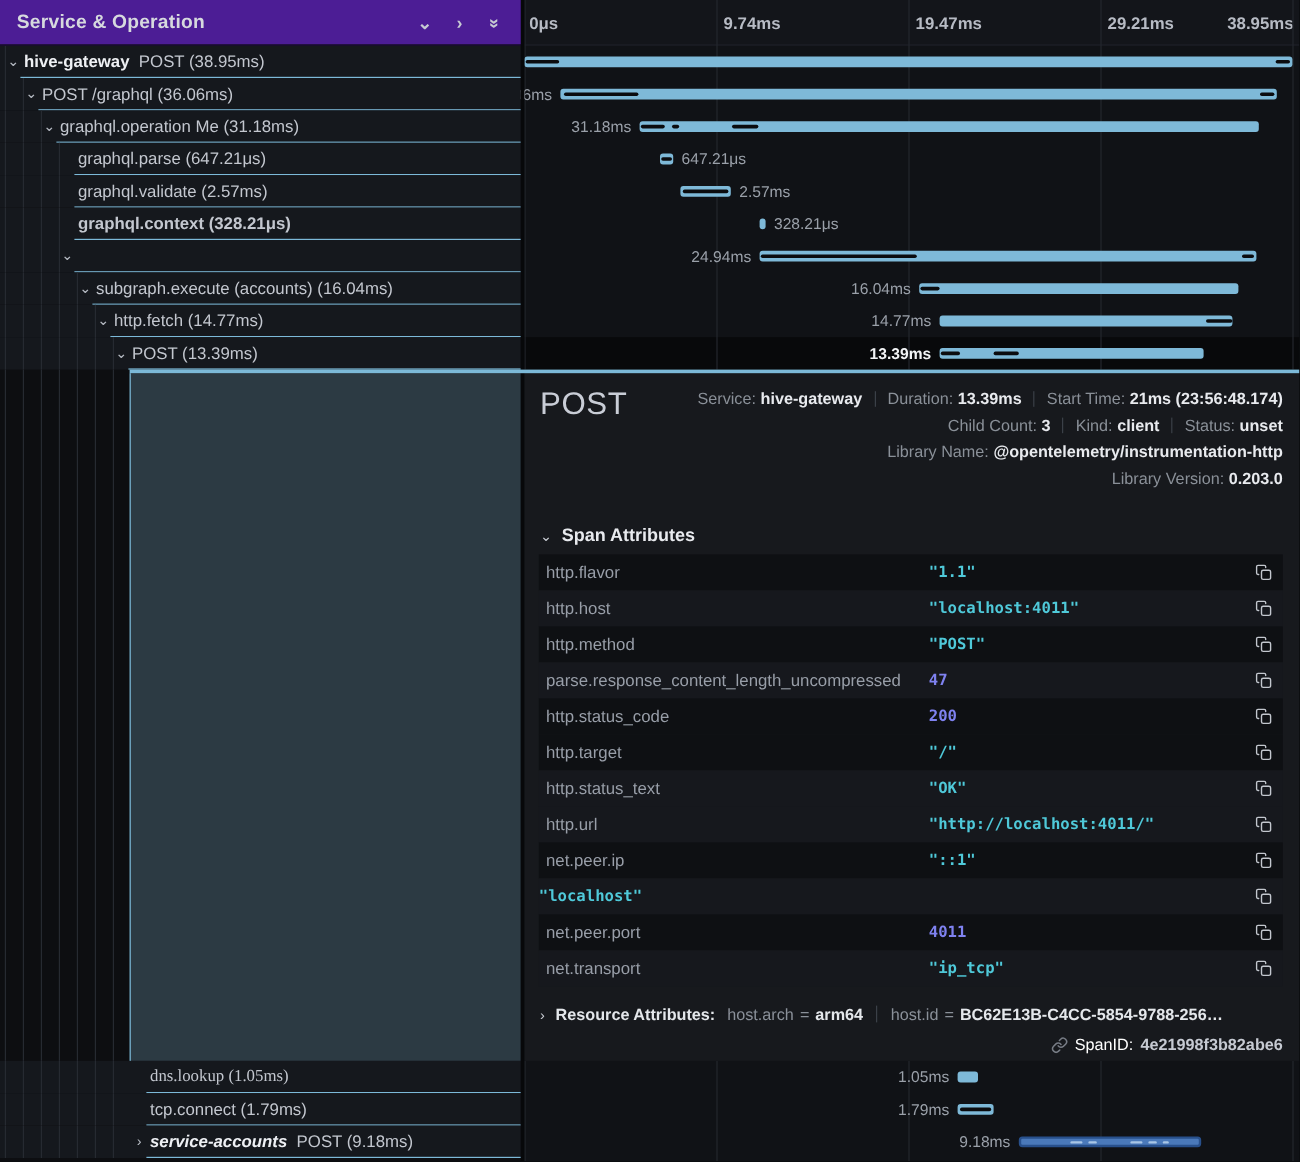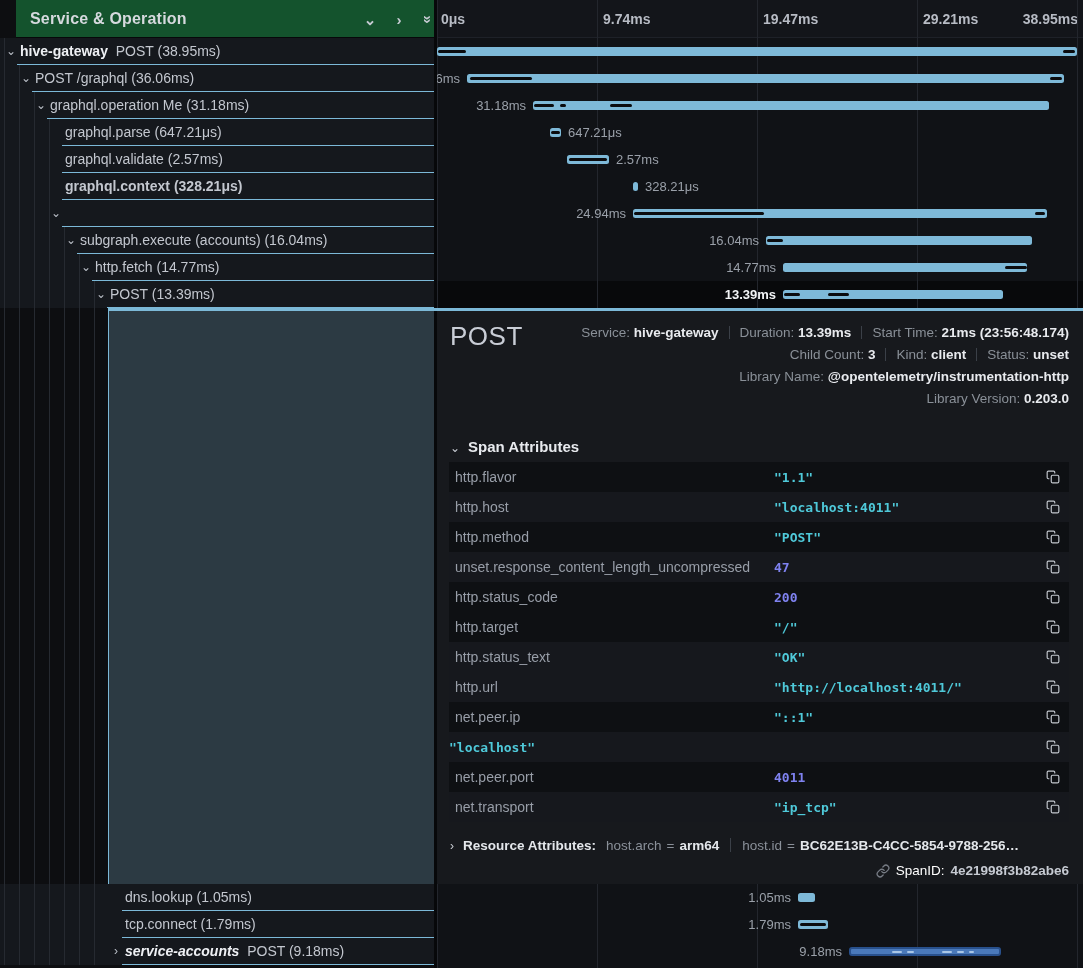--- a/index.html
+++ b/index.html
@@ -1,21 +1,21 @@
 <!DOCTYPE html>
 <html><head>
 <meta charset="utf-8">
 <style>
   html,body{margin:0;padding:0;background:#0d0e11;}
   .app{position:relative;width:1083px;height:968px;overflow:hidden;
        font-family:"Liberation Sans",sans-serif;background:#0d0e11;}
 
   
   .left-panel{position:absolute;left:0;top:0;width:434px;height:968px;background:#0d0e11;}
-  .left-header{position:absolute;left:16px;top:0;width:480px;height:38px;background:#14532d;
+  .left-header{position:absolute;left:0;top:0;width:480px;height:38px;background:#4c1d95;
                border-bottom:1px solid #07080a;box-sizing:border-box;}
   .left-title{position:absolute;left:14px;top:0;line-height:38px;font-size:16px;font-weight:700;
               color:#d6d9de;letter-spacing:.2px;white-space:nowrap;}
   .hdr-icons{position:absolute;right:32px;top:0;height:38px;display:flex;align-items:center;gap:15px;}
   .hdr-icon{color:#c7cbd3;font-size:15px;font-weight:700;cursor:pointer;line-height:1;
             display:inline-block;width:14px;text-align:center;}
   .hdr-icon.rot{transform:rotate(90deg);}
   .grip{position:absolute;right:6px;bottom:3px;width:10px;height:10px;}
   .grip i{position:absolute;top:0;width:1.5px;height:9px;background:#9aa0a8;}
   .grip i:first-child{left:2px}.grip i:last-child{left:6px}
@@ -169,21 +169,21 @@
           <i class="guide" style="left: 19px;"></i>
           <i class="guide" style="left: 34px;"></i>
           <i class="guide" style="left: 49px;"></i>
           <i class="guide" style="left: 64px;"></i>
           <i class="guide" style="left: 79px;"></i>
           <i class="guide" style="left: 94px;"></i>
           <span class="chev" style="left: 94px;">⌄</span>
           <span class="txt" style="left: 110px;">POST (13.39ms)</span>
           <div class="uline" style="left: 107px;"></div>
         </div>
-        <div class="lrow" style="top: 884px;">
+        <div class="lrow" style="top: 884px; font-family: Liberation Serif, serif;">
           <i class="guide" style="left: 4px;"></i>
           <i class="guide" style="left: 19px;"></i>
           <i class="guide" style="left: 34px;"></i>
           <i class="guide" style="left: 49px;"></i>
           <i class="guide" style="left: 64px;"></i>
           <i class="guide" style="left: 79px;"></i>
           <i class="guide" style="left: 94px;"></i>
           <span class="txt" style="left: 125px;">dns.lookup (1.05ms)</span>
           <div class="uline" style="left: 122px;"></div>
         </div>
@@ -348,21 +348,21 @@
             <div class="attr-key">http.method</div>
             <div class="attr-val string">"POST"</div>
             <div class="copy-btn">
               <svg width="14" height="14" viewBox="0 0 24 24" fill="none" stroke="#c3c7ce" stroke-width="2" stroke-linecap="round" stroke-linejoin="round">
                 <rect x="9" y="9" width="13" height="13" rx="2.5"></rect>
                 <path d="M5 15H4a2 2 0 0 1-2-2V4a2 2 0 0 1 2-2h9a2 2 0 0 1 2 2v1"></path>
               </svg>
             </div>
           </div>
           <div class="attr-row even">
-            <div class="attr-key">unset.response_content_length_uncompressed</div>
+            <div class="attr-key">parse.response_content_length_uncompressed</div>
             <div class="attr-val number">47</div>
             <div class="copy-btn">
               <svg width="14" height="14" viewBox="0 0 24 24" fill="none" stroke="#c3c7ce" stroke-width="2" stroke-linecap="round" stroke-linejoin="round">
                 <rect x="9" y="9" width="13" height="13" rx="2.5"></rect>
                 <path d="M5 15H4a2 2 0 0 1-2-2V4a2 2 0 0 1 2-2h9a2 2 0 0 1 2 2v1"></path>
               </svg>
             </div>
           </div>
           <div class="attr-row odd">
             <div class="attr-key">http.status_code</div>

